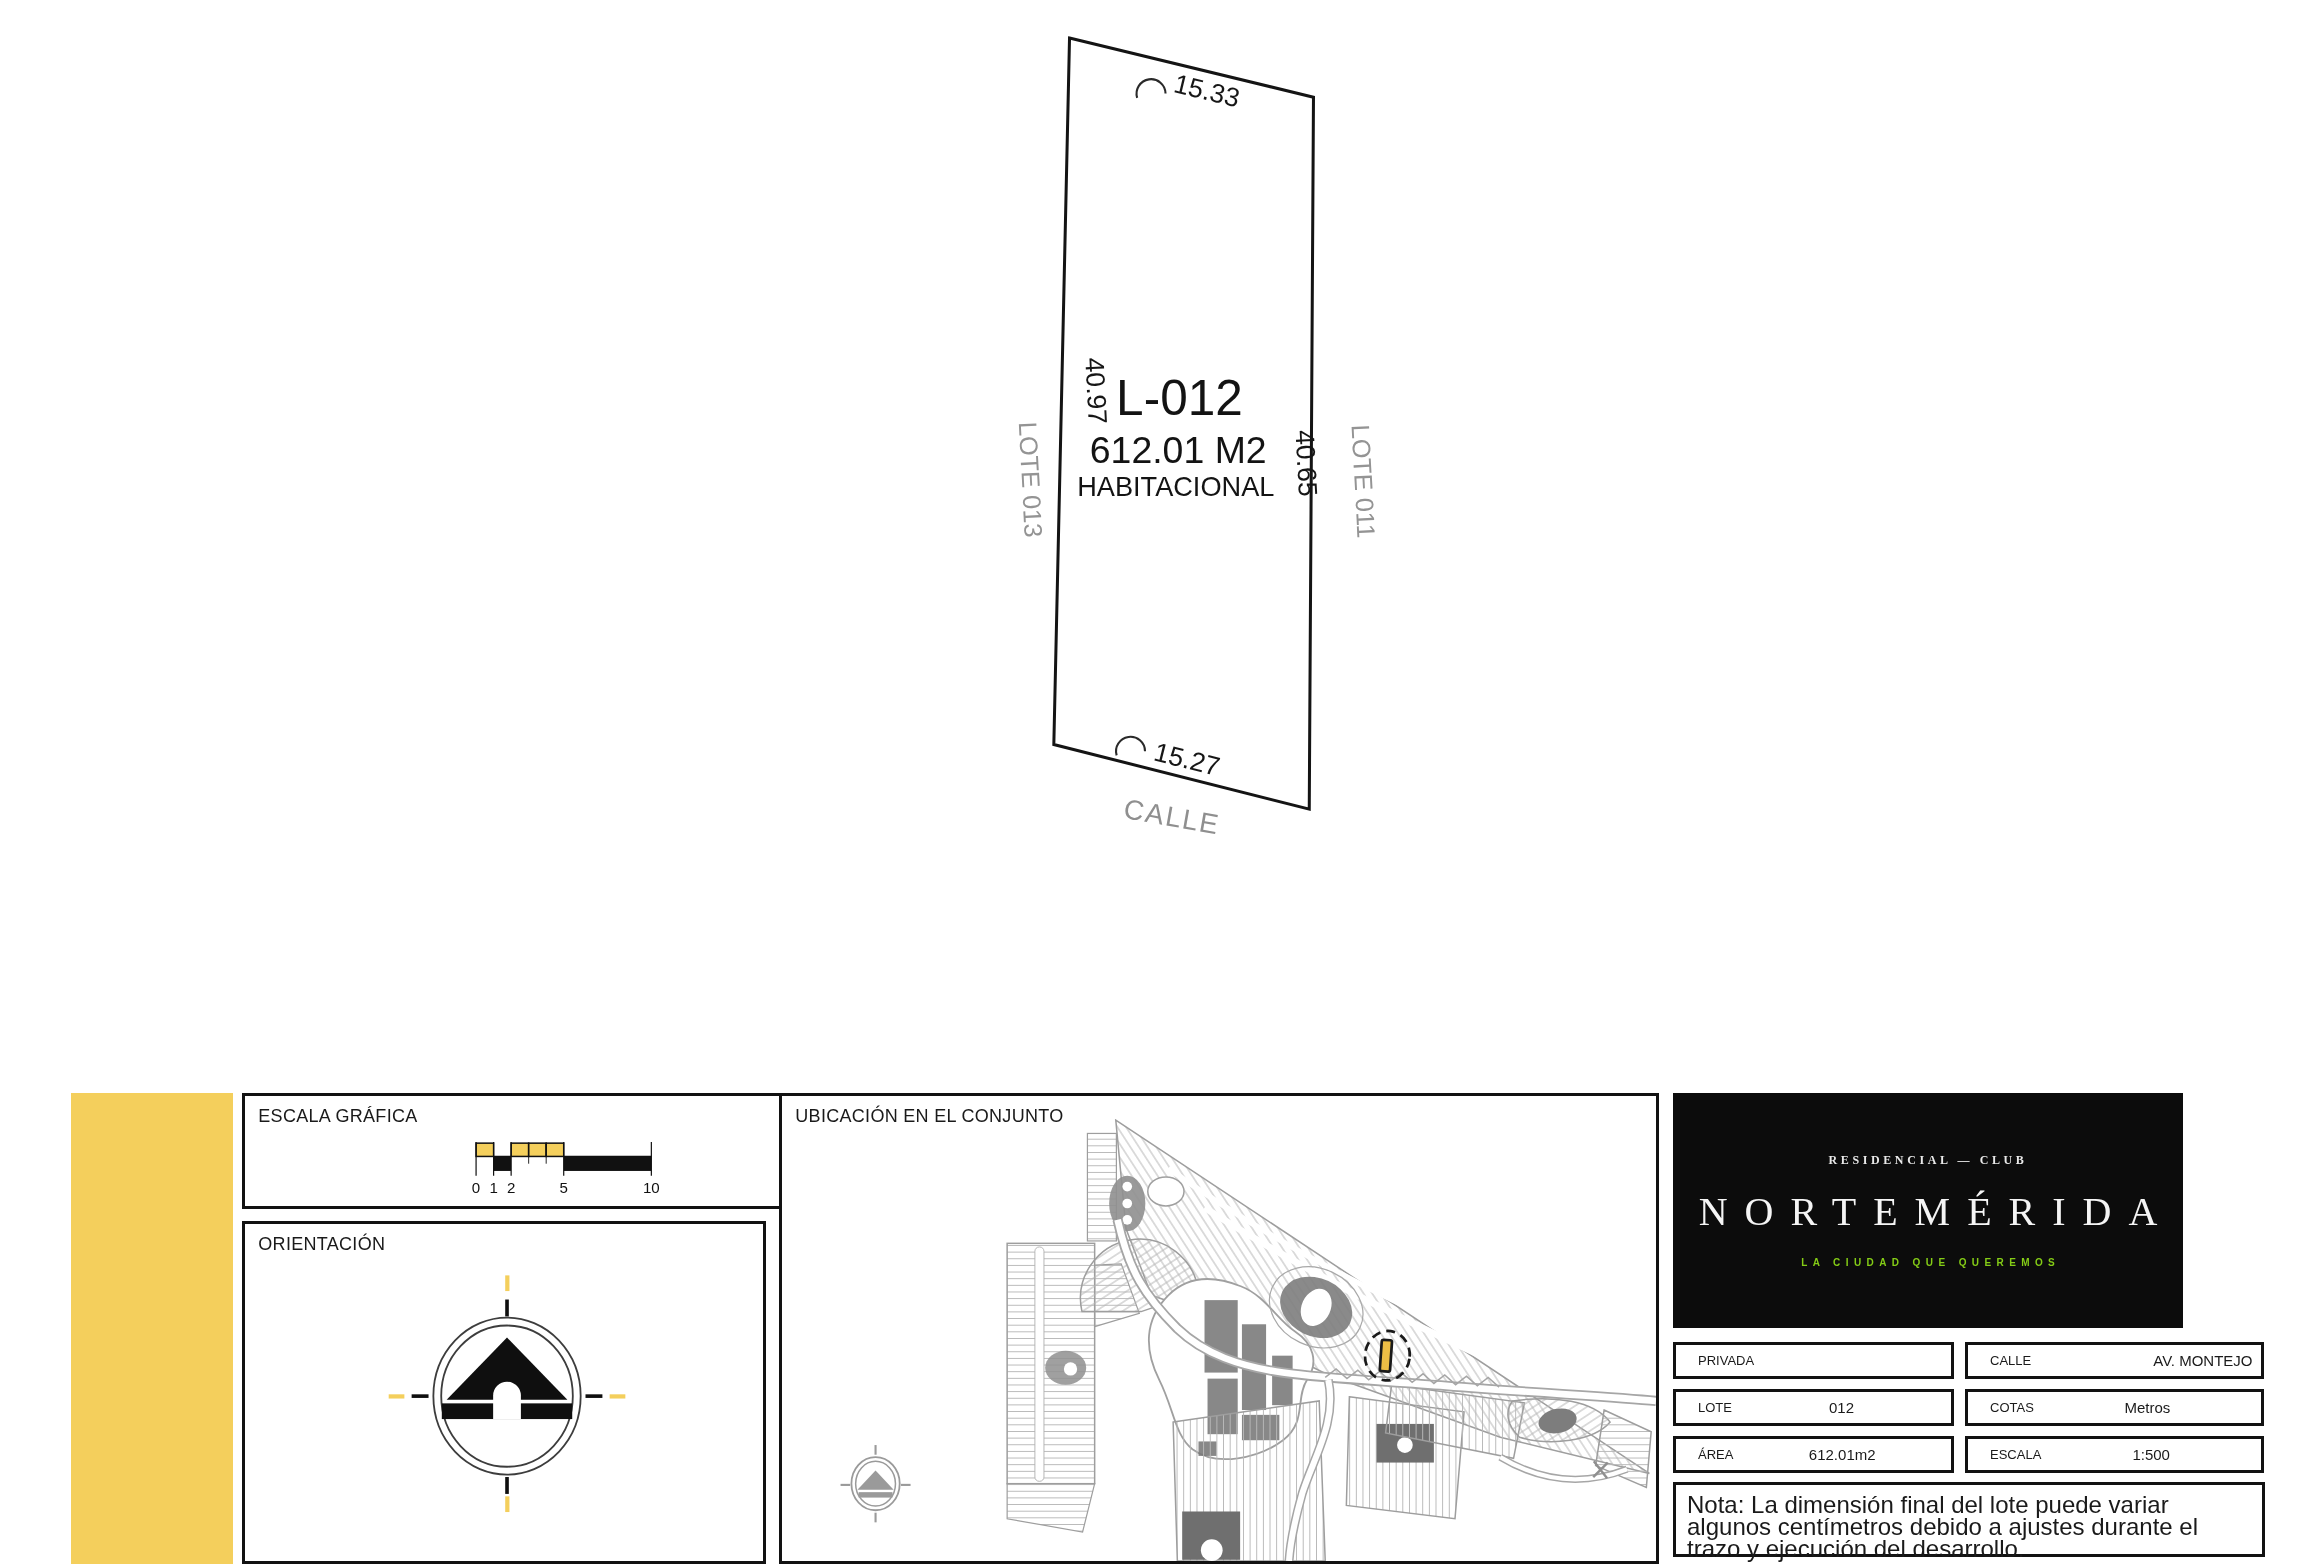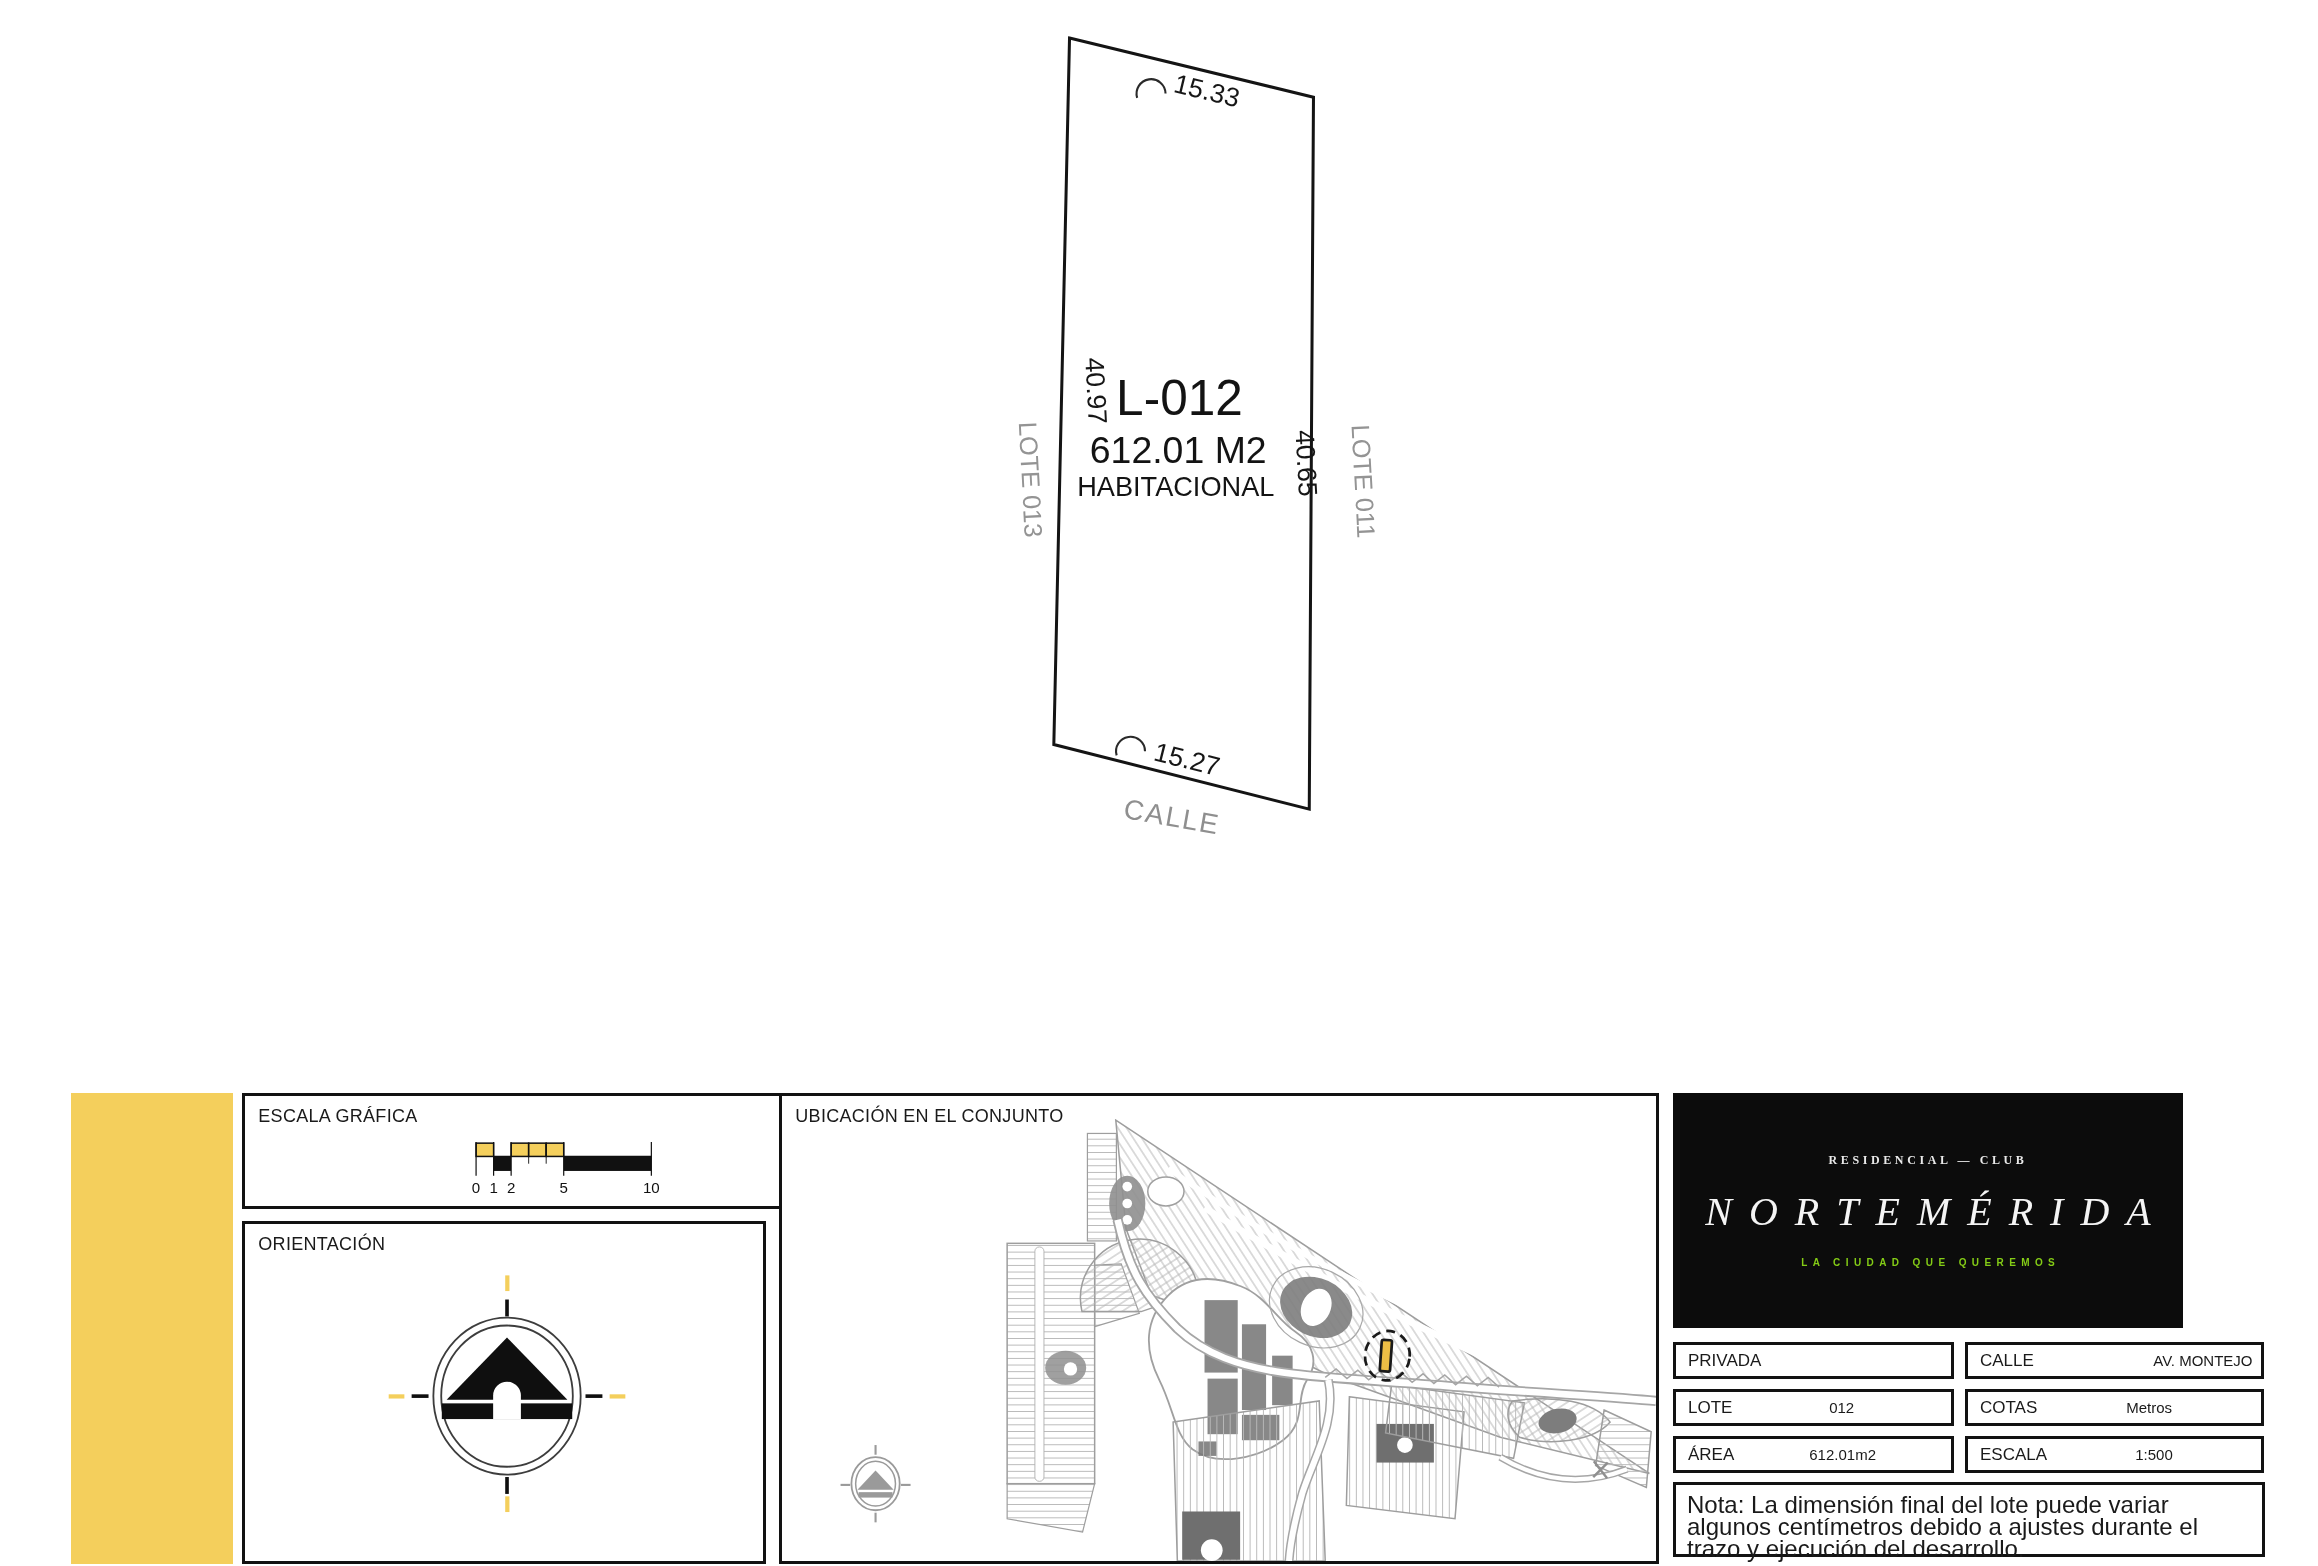--- a/index.html
+++ b/index.html
@@ -13,25 +13,25 @@
   #escala-panel{left:242px;top:1093px;width:612px;height:116px;}
   #orientacion-panel{left:242px;top:1221px;width:524px;height:343px;}
   #ubicacion-panel{left:779px;top:1093px;width:880px;height:471px;}
   .fill-svg{position:absolute;left:0;top:0;width:100%;height:100%;}
   
   #brand-panel{position:absolute;left:1673px;top:1093px;width:510px;height:235px;background:#0c0c0c;
                display:flex;flex-direction:column;align-items:center;justify-content:center;text-align:center;}
   .brand-top{color:#e9e9e9;font-family:"Liberation Serif",serif;font-size:12px;font-weight:bold;
              letter-spacing:3.6px;margin-bottom:20.5px;}
   .brand-name{color:#f5f5f5;font-family:"Liberation Serif",serif;font-size:40px;letter-spacing:17px;
-              padding-left:17px;margin-bottom:22px;white-space:nowrap;font-style:italic;}
+              padding-left:17px;margin-bottom:22px;white-space:nowrap;}
   .brand-tagline{color:#84cc16;font-size:10px;font-weight:bold;letter-spacing:5.4px;padding-left:5.4px;}
   .cell{position:absolute;background:#fff;border:3px solid #121212;box-sizing:border-box;height:37px;
         display:flex;align-items:center;}
-  .cell .lbl{font-size:17px;color:#1a1a1a;padding-left:12px;flex:0 0 auto;}
+  .cell .lbl{font-size:13px;color:#1a1a1a;padding-left:22px;flex:0 0 auto;}
   .cell .val{font-size:15px;color:#1a1a1a;flex:1;text-align:center;}
   .cell.val-right .val{text-align:right;padding-right:8.5px;}
   .col-l{left:1673px;width:281px;}
   .col-r{left:1965px;width:299px;}
   .row-1{top:1342px;} .row-2{top:1389px;} .row-3{top:1436px;}
   #note-box{position:absolute;left:1673px;top:1482px;width:592px;height:75px;background:#fff;
             border:3px solid #121212;box-sizing:border-box;padding:8.5px 11px;
             font-size:24px;line-height:22.3px;color:#1a1a1a;}
 </style>
 </head>

